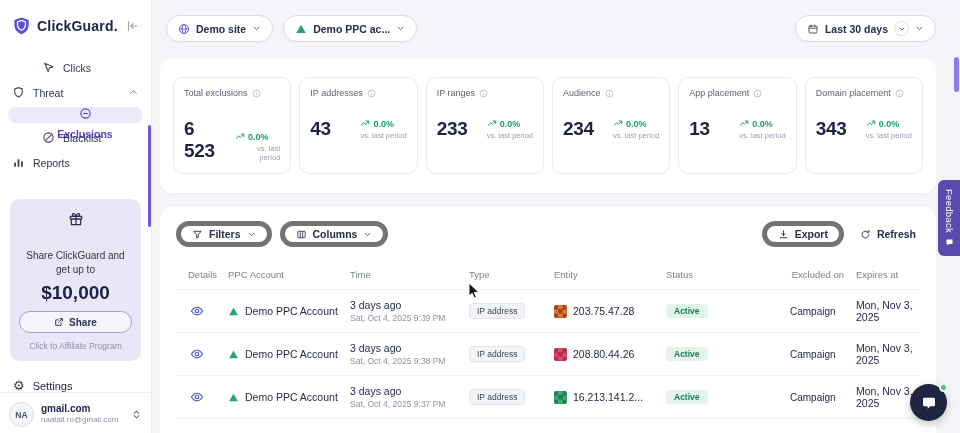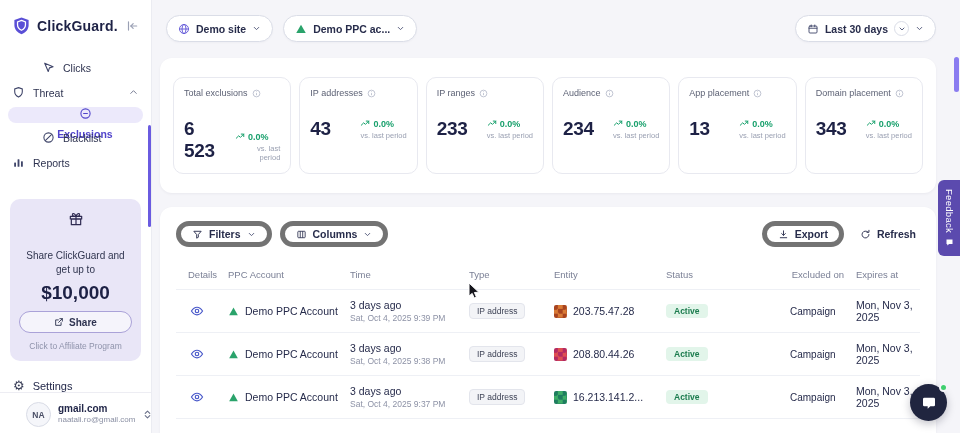--- a/index.html
+++ b/index.html
@@ -35,21 +35,21 @@
     background:rgba(255,255,255,.55);display:flex;align-items:center;justify-content:center;
     gap:5px;font-size:10px;font-weight:700;color:#2e3350;cursor:pointer;}
   .share-btn .sicon{width:10px;height:10px;display:flex;}
   .affiliate{font-size:8.5px;color:#8f93ab;margin-top:8px;cursor:pointer;}
   .settings-row{display:flex;align-items:center;gap:8px;height:26px;padding:0 13px;
     margin-top:18px;font-size:11px;color:#23284a;cursor:pointer;}
   .gear{font-size:13px;color:#3a3f58;line-height:1;}
   .account{margin-top:auto;border-top:1px solid #ededf3;padding:9px 9px;display:flex;
     align-items:center;gap:7px;cursor:pointer;}
   .avatar{width:25px;height:25px;border-radius:50%;background:#f5f6fa;border:1px solid #d9dce6;
-    display:flex;align-items:center;justify-content:center;font-size:8.5px;font-weight:700;color:#4a4f66;flex:0 0 25px;margin-left:17px;}
+    display:flex;align-items:center;justify-content:center;font-size:8.5px;font-weight:700;color:#4a4f66;flex:0 0 25px;}
   .acct-name{font-size:10px;font-weight:700;color:#23284a;line-height:1.2;}
   .acct-email{font-size:8px;color:#8b90a4;line-height:1.3;}
   .updown{margin-left:auto;width:11px;height:13px;color:#6a7089;display:flex;}
 
   
   .main{position:absolute;left:152px;top:0;right:0;bottom:0;padding:4px 24px 0 8px;}
   .subtitle{font-size:10px;color:#7d829b;margin-left:6px;}
   .subtitle b{color:#23284a;font-weight:700;}
   .filter-row{display:flex;align-items:center;gap:10px;margin:11px 0 0 6px;}
   .pill{display:inline-flex;align-items:center;gap:6px;height:27px;padding:0 11px;

